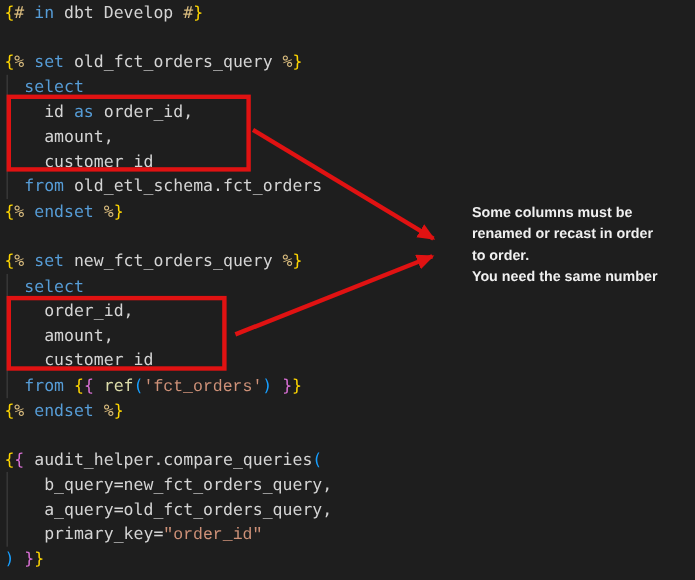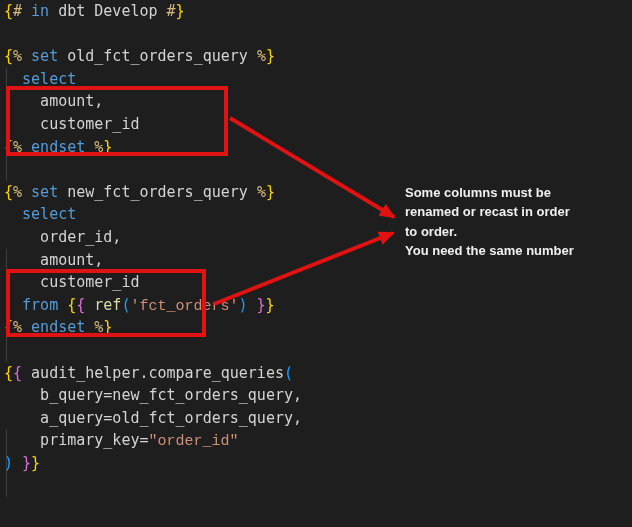--- a/index.html
+++ b/index.html
@@ -61,38 +61,41 @@
     left: 405px; top: 183px;
     font-family: "Liberation Sans", sans-serif;
     font-weight: 700;
     font-size: 13px;
     color: var(--ann-text, #f0f0f0);
   }
   #annotation .ann-line {
     height: 19.3px;
     line-height: 19.3px;
     white-space: pre;
+    margin-left: 24px;
   }
 </style>
 </head>
 <body>
 
 <div class="editor">
 
   <div class="indent-guide" style="top:67.8px; height:113px;"></div>
   <div class="indent-guide" style="top:248.6px; height:113px;"></div>
   <div class="indent-guide" style="top:429.4px; height:67.8px;"></div>
 
   <div id="code">
       <div class="code-line"><span class="seg-b1">{</span><span class="seg-j">#</span><span class="seg-d"> </span><span class="seg-k">in</span><span class="seg-d"> dbt Develop </span><span class="seg-j">#</span><span class="seg-b1">}</span></div>
       <div class="code-line"></div>
       <div class="code-line"><span class="seg-b1">{</span><span class="seg-j">%</span><span class="seg-d"> </span><span class="seg-k">set</span><span class="seg-d"> old_fct_orders_query </span><span class="seg-j">%</span><span class="seg-b1">}</span></div>
       <div class="code-line"><span class="seg-d">  </span><span class="seg-k">select</span></div>
+      <div class="code-line"><span class="seg-d">    id </span><span class="seg-k">as</span><span class="seg-d"> order_id,</span></div>
       <div class="code-line"><span class="seg-d">    amount,</span></div>
       <div class="code-line"><span class="seg-d">    customer_id</span></div>
+      <div class="code-line"><span class="seg-d">  </span><span class="seg-k">from</span><span class="seg-d"> old_etl_schema.fct_orders</span></div>
       <div class="code-line"><span class="seg-b1">{</span><span class="seg-j">%</span><span class="seg-d"> </span><span class="seg-k">endset</span><span class="seg-d"> </span><span class="seg-j">%</span><span class="seg-b1">}</span></div>
       <div class="code-line"></div>
       <div class="code-line"><span class="seg-b1">{</span><span class="seg-j">%</span><span class="seg-d"> </span><span class="seg-k">set</span><span class="seg-d"> new_fct_orders_query </span><span class="seg-j">%</span><span class="seg-b1">}</span></div>
       <div class="code-line"><span class="seg-d">  </span><span class="seg-k">select</span></div>
       <div class="code-line"><span class="seg-d">    order_id,</span></div>
       <div class="code-line"><span class="seg-d">    amount,</span></div>
       <div class="code-line"><span class="seg-d">    customer_id</span></div>
       <div class="code-line"><span class="seg-d">  </span><span class="seg-k">from</span><span class="seg-d"> </span><span class="seg-b1">{</span><span class="seg-b2">{</span><span class="seg-d"> </span><span class="seg-f">ref</span><span class="seg-b3">(</span><span class="seg-s">'fct_orders'</span><span class="seg-b3">)</span><span class="seg-d"> </span><span class="seg-b2">}</span><span class="seg-b1">}</span></div>
       <div class="code-line"><span class="seg-b1">{</span><span class="seg-j">%</span><span class="seg-d"> </span><span class="seg-k">endset</span><span class="seg-d"> </span><span class="seg-j">%</span><span class="seg-b1">}</span></div>
       <div class="code-line"></div>

